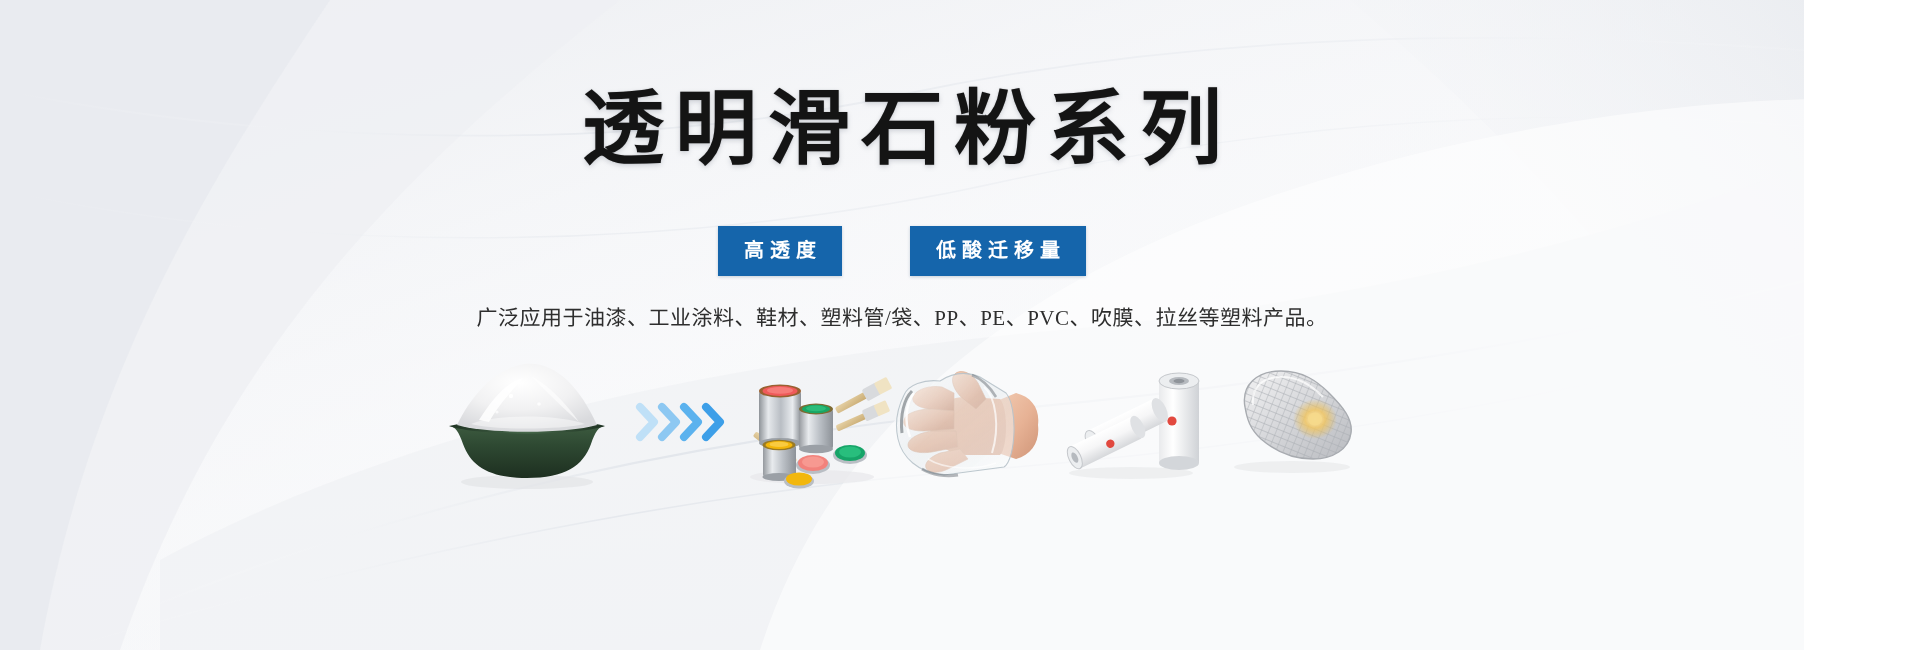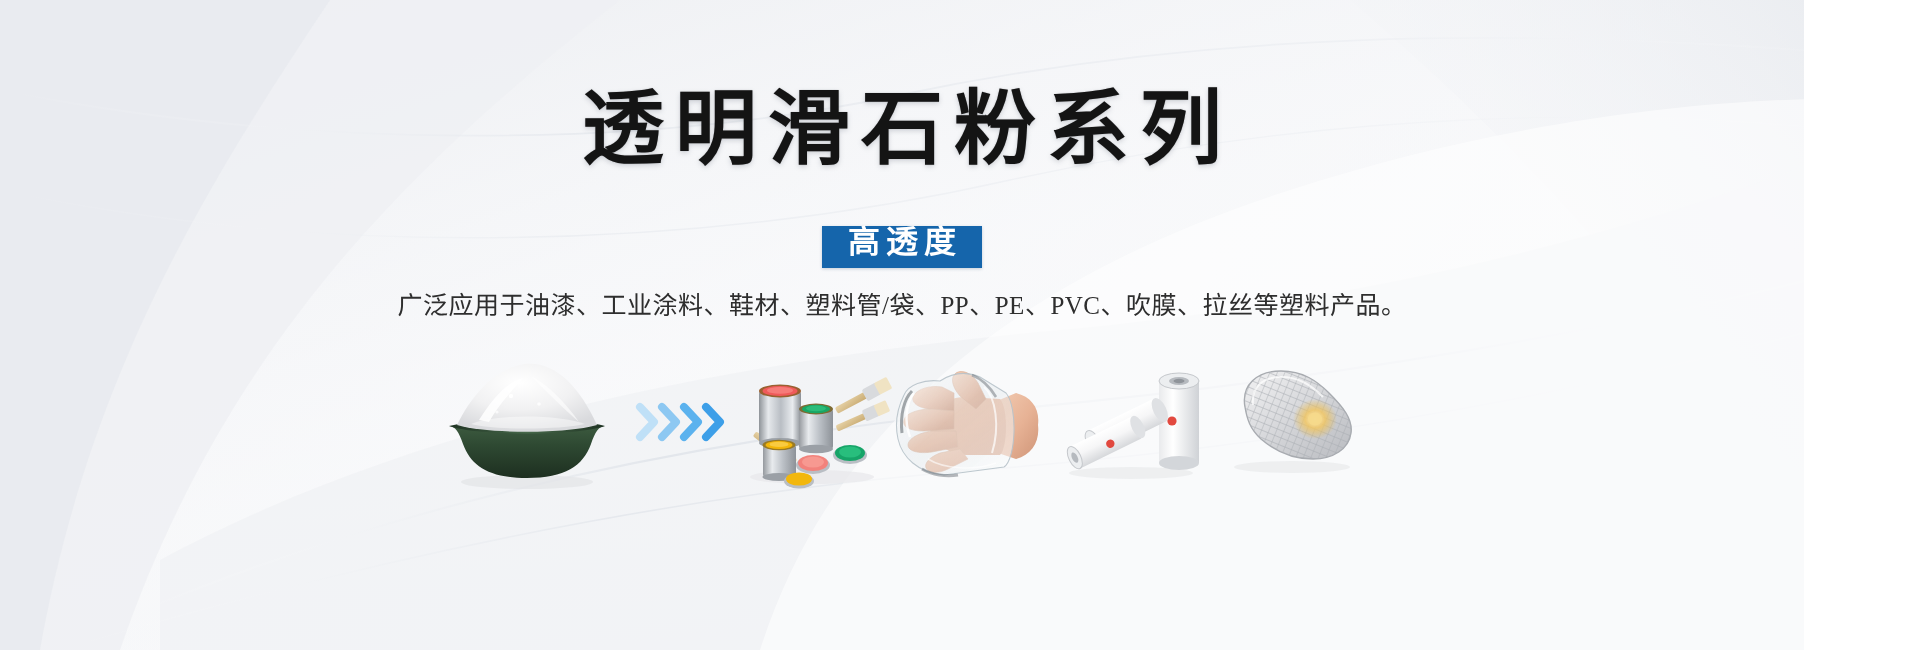--- a/index.html
+++ b/index.html
@@ -36,32 +36,32 @@
   
   .badges{
     position:absolute;left:0;right:0;top:226px;
     display:flex;justify-content:center;align-items:center;gap:68px;
   }
   .badge{
     background:#1565ab;
     color:#ffffff;
     font-family:"Liberation Serif","DejaVu Serif",serif;
     font-weight:700;
-    font-size:32px;line-height:29px;
+    font-size:20px;line-height:29px;
     letter-spacing:6px;text-indent:6px;
-    padding:2px 20px 11px 20px;
+    padding:10px 20px 11px 20px;
     white-space:nowrap;
     box-shadow:0 1px 3px rgba(20,60,100,.22);
   }
 
   
   .desc{
-    position:absolute;left:0;right:0;top:290px;text-align:center;
+    position:absolute;left:0;right:0;top:302px;text-align:center;
     font-family:"Liberation Serif","DejaVu Serif",serif;
-    font-size:25px;line-height:32px;
+    font-size:21px;line-height:32px;
     letter-spacing:.5px;
     color:#2e2e2e;
     white-space:nowrap;
   }
 
   
   .strip{
     position:absolute;left:0;right:0;top:352px;height:140px;
     display:flex;justify-content:center;align-items:center;gap:0;
   }
@@ -110,20 +110,21 @@
     <path d="M1920,300 C1620,390 1300,445 980,470 C690,492 380,555 60,650" fill="none" stroke="url(#gLine)" stroke-width="1.6" opacity="0.7"></path>
     <path d="M0,90 C300,150 640,150 900,95 C1180,36 1500,20 1920,60" fill="none" stroke="url(#gLine)" stroke-width="1.8" opacity="0.6"></path>
     <path d="M0,190 C330,260 700,250 1010,180 C1320,112 1640,100 1920,140" fill="none" stroke="url(#gLine)" stroke-width="1.4" opacity="0.45"></path>
     <path d="M760,650 C830,430 1010,280 1290,190 C1530,112 1760,92 1920,100 L1920,650 Z" fill="#ffffff" opacity="0.55"></path>
   </svg>
 
   <div class="title">透明滑石粉系列</div>
 
   <div class="badges">
     <span class="badge">高透度</span>
+    <span class="badge">低酸迁移量</span>
   </div>
 
   <div class="desc">广泛应用于油漆、工业涂料、鞋材、塑料管/袋、PP、PE、PVC、吹膜、拉丝等塑料产品。</div>
 
   <div class="strip">
 
     <div class="cell c-powder">
       <svg width="200" height="140" viewBox="0 0 200 140">
         <defs>
           <radialGradient id="powderG" cx="45%" cy="28%" r="72%">

